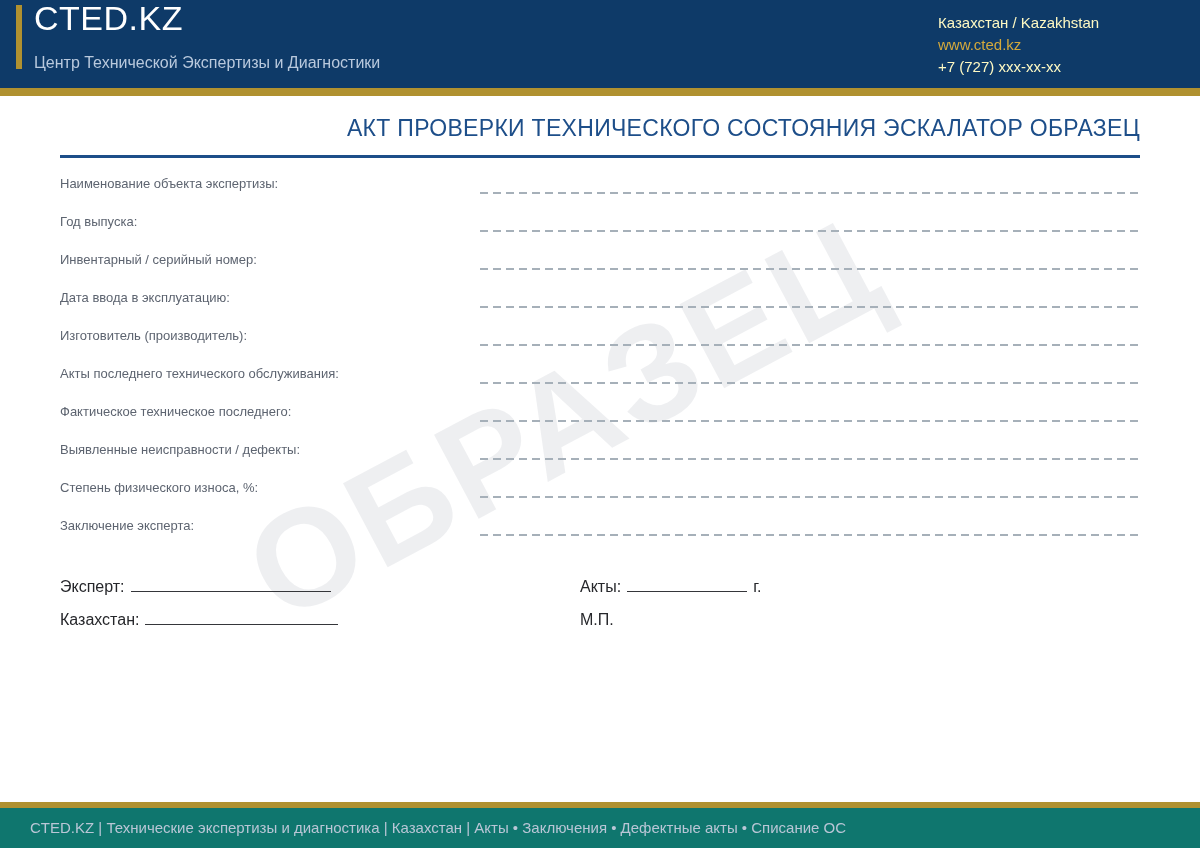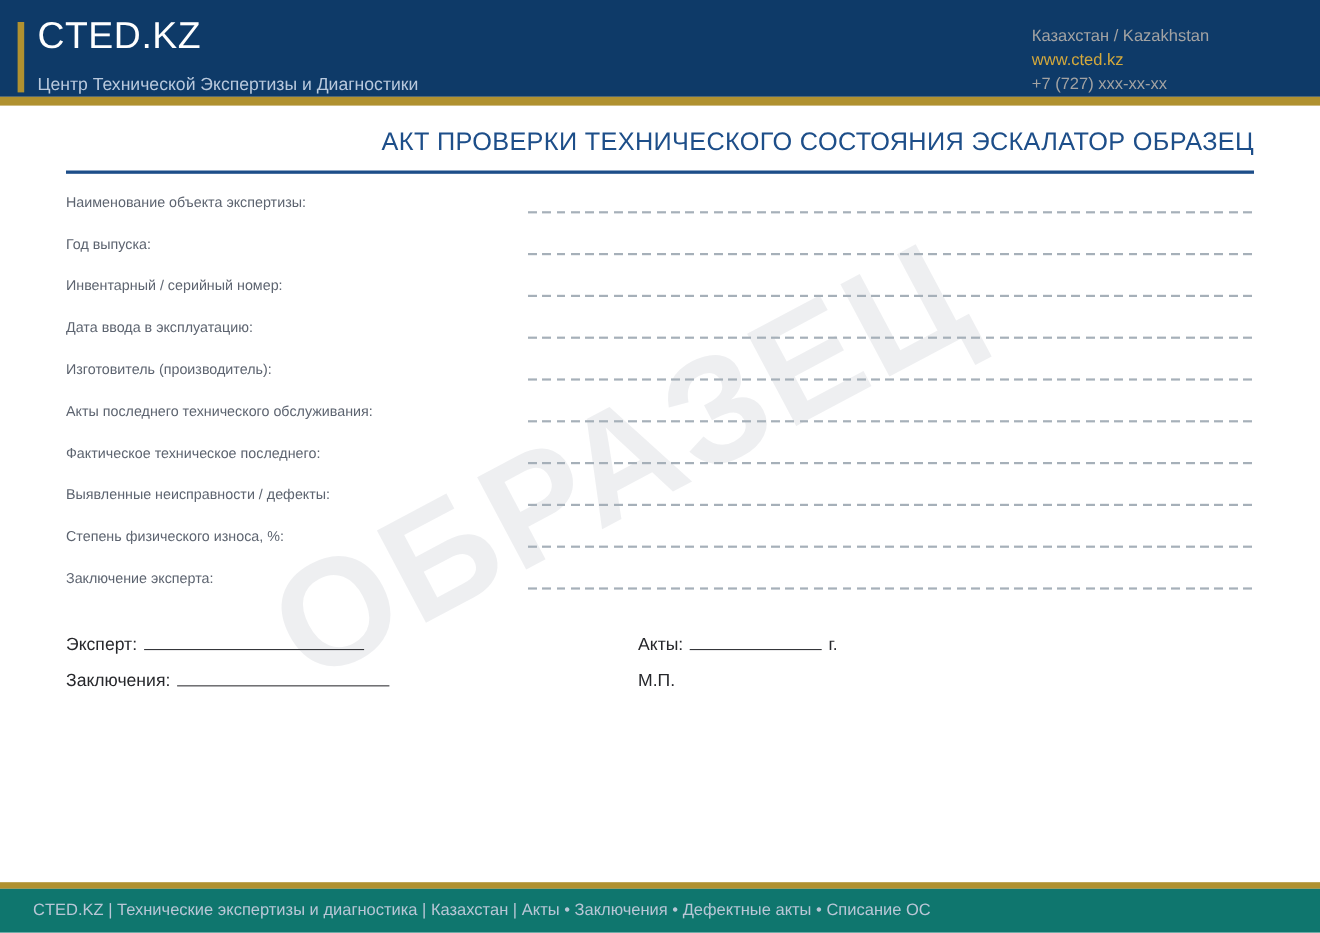--- a/index.html
+++ b/index.html
@@ -4,30 +4,30 @@
 <style>
   * { box-sizing: border-box; }
   html,body { margin:0; padding:0; }
   body {
     width:1200px; height:848px; overflow:hidden; position:relative;
     background:#ffffff; font-family:"Liberation Sans", sans-serif;
   }
 
   
   .header {
-    height:88px; background:#0e3a68; display:flex; align-items:flex-end;
+    height:88px; background:#0e3a68; display:flex; align-items:flex-start;
     padding:0 0 0 16px;
   }
   .h-left { display:flex; align-items:center; }
   .gold-bar { width:6px; height:64px; background:#b09130; margin-right:12px; }
   .logo-block { display:flex; flex-direction:column; justify-content:center; }
   .logo { color:#ffffff; font-size:34px; line-height:36px; letter-spacing:0.5px; font-weight:400; }
   .logo-sub { color:#b9c9dd; font-size:16px; line-height:20px; margin-top:17px; }
   .h-right { margin-left:auto; width:262px; padding-top:12px; }
-  .h-right div { font-size:15px; line-height:22px; color:#a3a3a3; }
+  .h-right div { font-size:15px; line-height:22px; color:#fef9c3; }
   .h-right .site { color:#d4a93c; cursor:pointer; }
   .gold-strip { height:8px; background:#b09130; }
 
   
   .main { position:relative; }
   .watermark {
     position:absolute; left:565px; top:305px; z-index:0;
     transform:translate(-50%,-50%) rotate(-28deg);
     font-size:138px; font-weight:bold; letter-spacing:4px; white-space:nowrap;
     color:rgba(125,135,148,0.13); pointer-events:none;
@@ -146,21 +146,21 @@
     <div class="sig-row">
       <div class="sig-left">
         <span>Эксперт:</span><span class="uline ul-expert"></span>
       </div>
       <div class="sig-right">
         <span>Акты:</span><span class="uline ul-date"></span><span>г.</span>
       </div>
     </div>
     <div class="sig-row">
       <div class="sig-left">
-        <span>Заключения:</span><span class="uline ul-position"></span>
+        <span>Казахстан:</span><span class="uline ul-position"></span>
       </div>
       <div class="sig-right">
         <span>М.П.</span>
       </div>
     </div>
   </div>
 </div>
 
 <div class="footer">
   <div class="footer-gold"></div>

